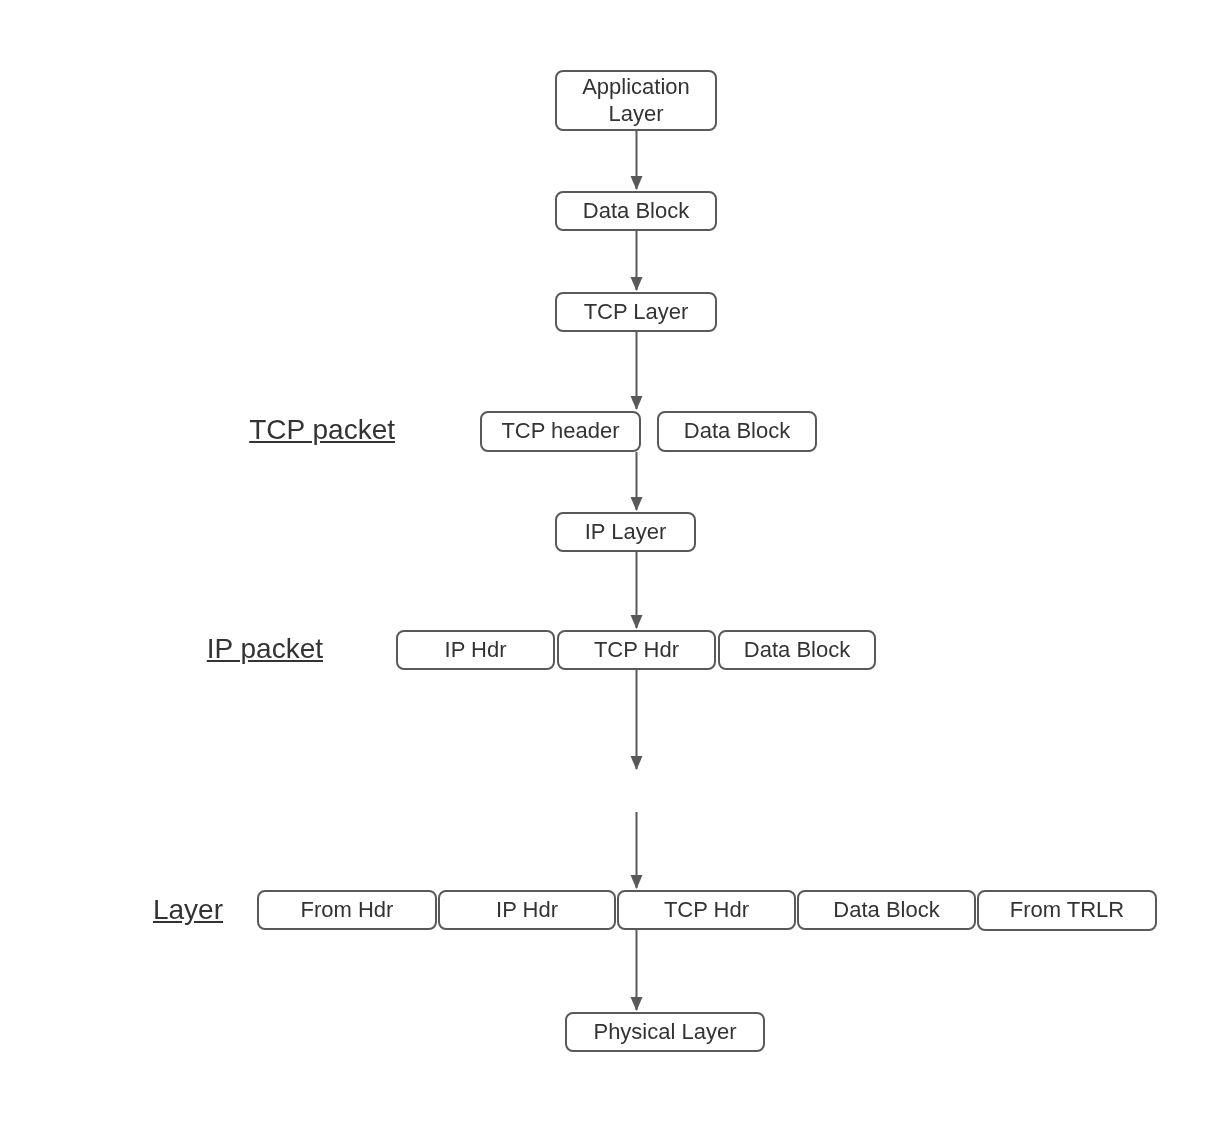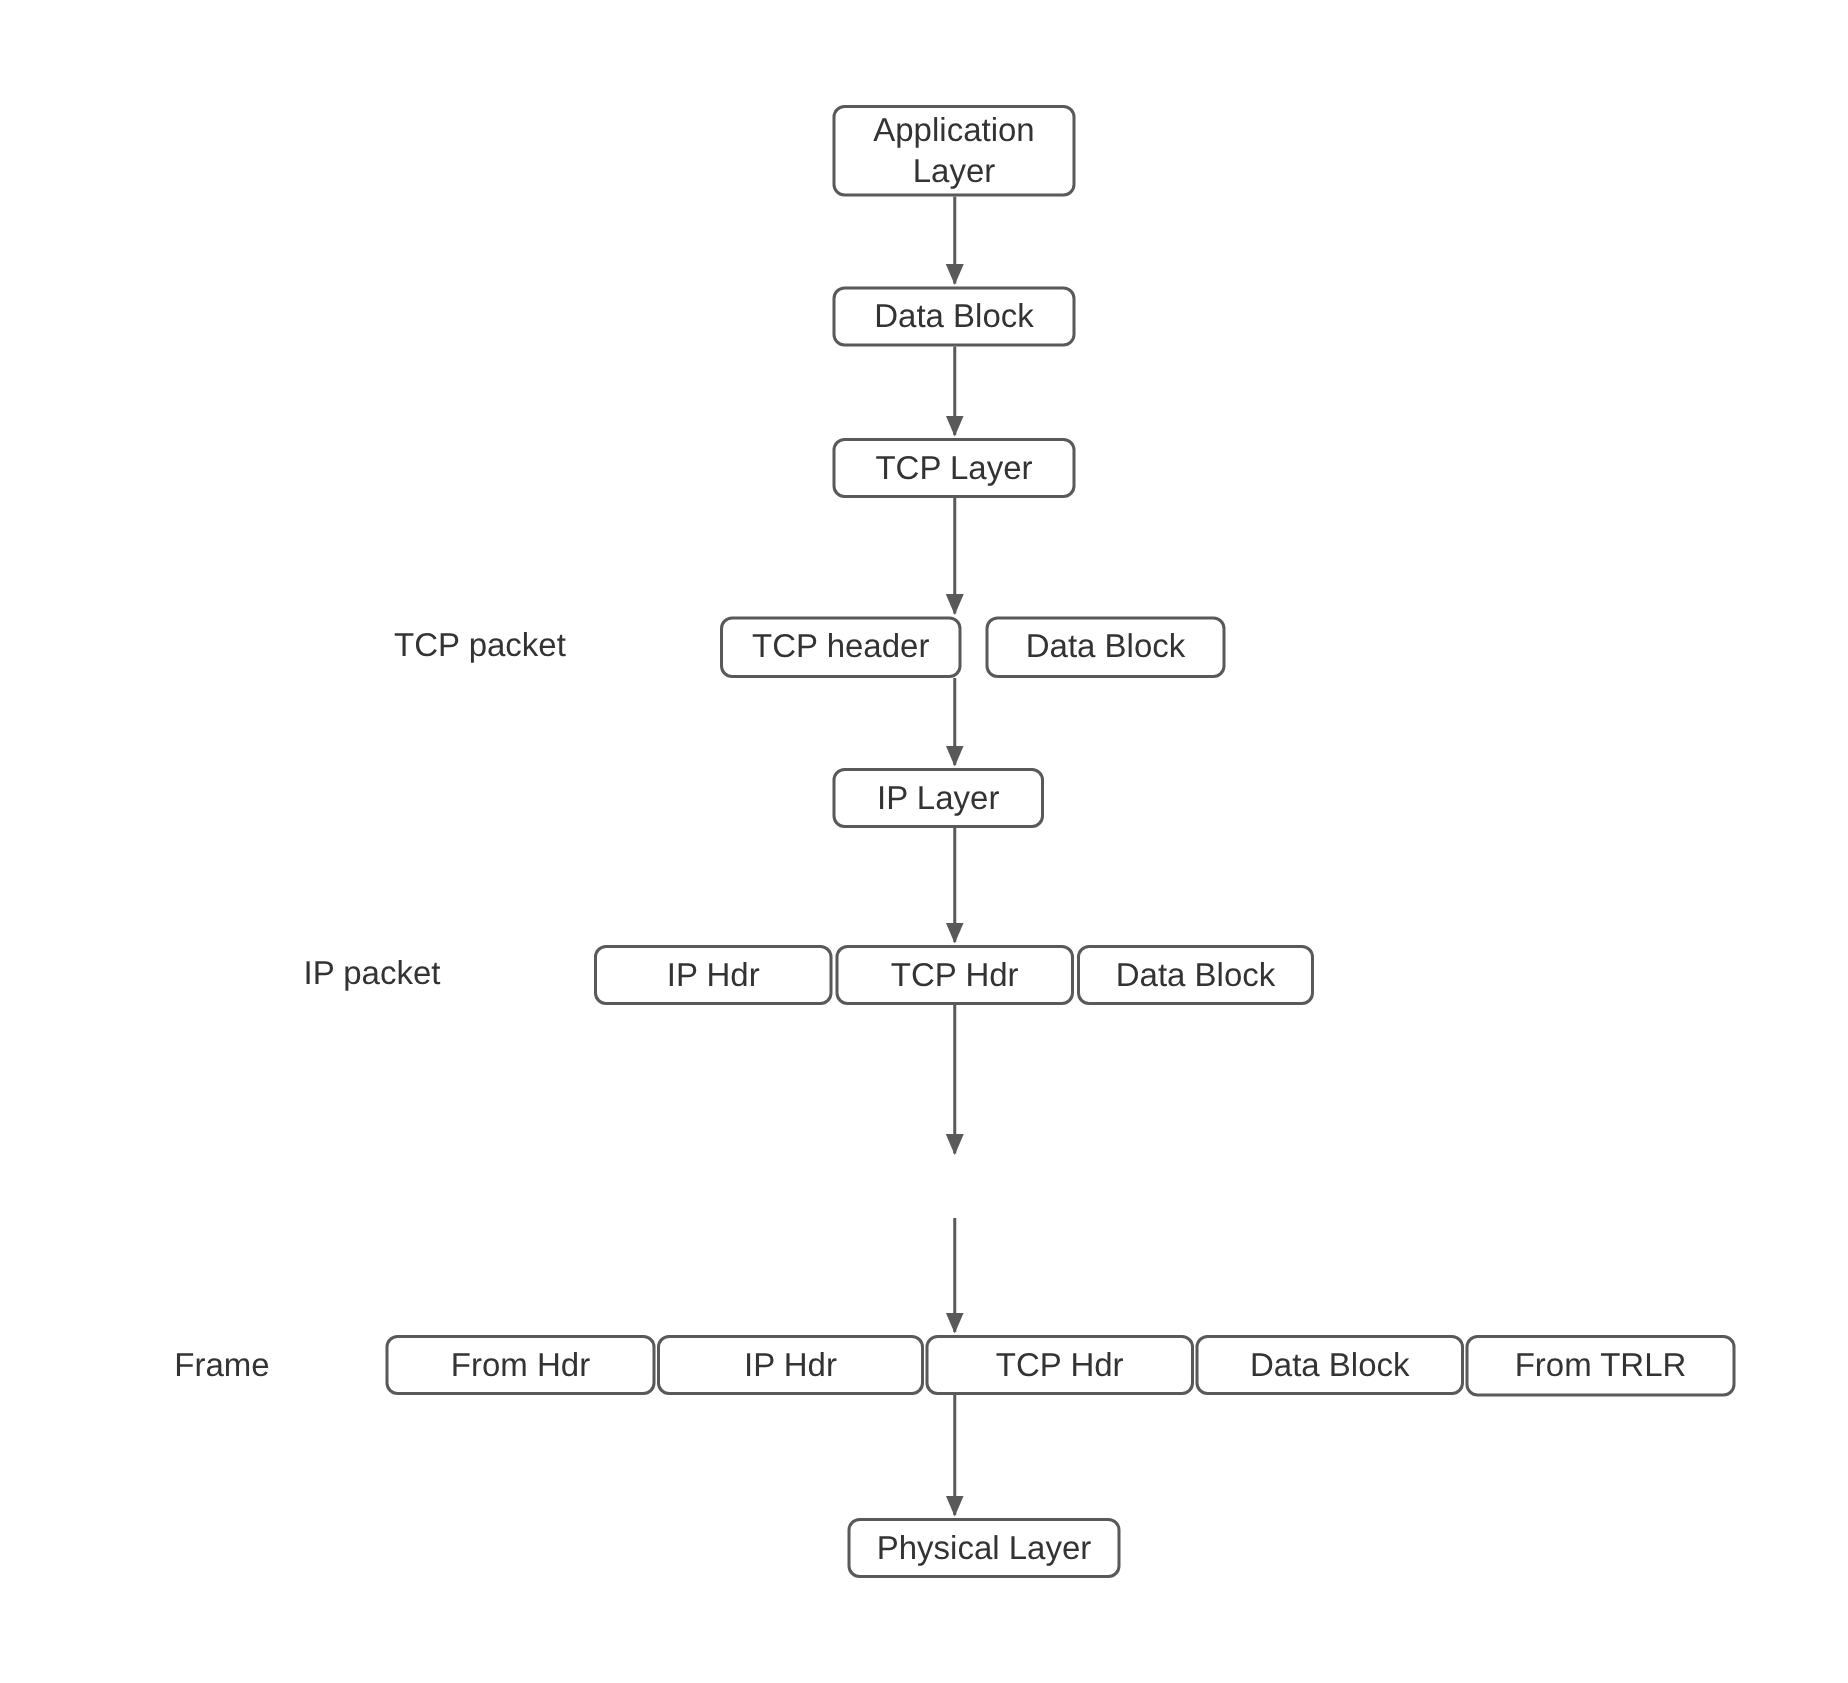--- a/index.html
+++ b/index.html
@@ -33,26 +33,27 @@
     align-items:center;
     justify-content:center;
     text-align:center;
     font-size:22px;
     line-height:1.2;
     color:var(--text);
     padding:0 6px;
   }
   .row-label{
     position:absolute;
-    font-size:22px;
+    font-size:28px;
     color:var(--text);
-    text-align:center;
+    text-align:right;
     height:26px;
     line-height:26px;
     white-space:nowrap;
+    text-decoration:underline;
   }
 </style>
 </head>
 <body>
 
 <div class="canvas">
 
   <svg class="arrow-layer" viewBox="0 0 1232 1122" xmlns="http://www.w3.org/2000/svg">
     <defs>
       <marker id="ah" markerUnits="userSpaceOnUse" markerWidth="16" markerHeight="14" refX="13" refY="6" orient="auto">
@@ -84,23 +85,23 @@
 
   <div class="box" style="left:555px;top:512px;width:141px;height:40px">IP Layer</div>
 
   <div class="row-label" style="left:173px;top:636px;width:150px">IP packet</div>
 
   <div class="box" style="left:396px;top:630px;width:159px;height:40px">IP Hdr</div>
   <div class="box" style="left:557px;top:630px;width:159px;height:40px">TCP Hdr</div>
   <div class="box" style="left:718px;top:630px;width:158px;height:40px">Data Block</div>
 
 
-  <div class="row-label" style="left:73px;top:897px;width:150px">Frame</div>
+  <div class="row-label" style="left:73px;top:897px;width:150px">Layer</div>
 
   <div class="box" style="left:257px;top:890px;width:180px;height:40px">From Hdr</div>
   <div class="box" style="left:438px;top:890px;width:178px;height:40px">IP Hdr</div>
   <div class="box" style="left:617px;top:890px;width:179px;height:40px">TCP Hdr</div>
   <div class="box" style="left:797px;top:890px;width:179px;height:40px">Data Block</div>
   <div class="box" style="left:977px;top:890px;width:180px;height:41px">From TRLR</div>
 
-  <div class="box" style="left:565px;top:1012px;width:182px;height:40px">Physical Layer</div>
+  <div class="box" style="left:565px;top:1012px;width:200px;height:40px">Physical Layer</div>
 
 </div>
 
 </body></html>

